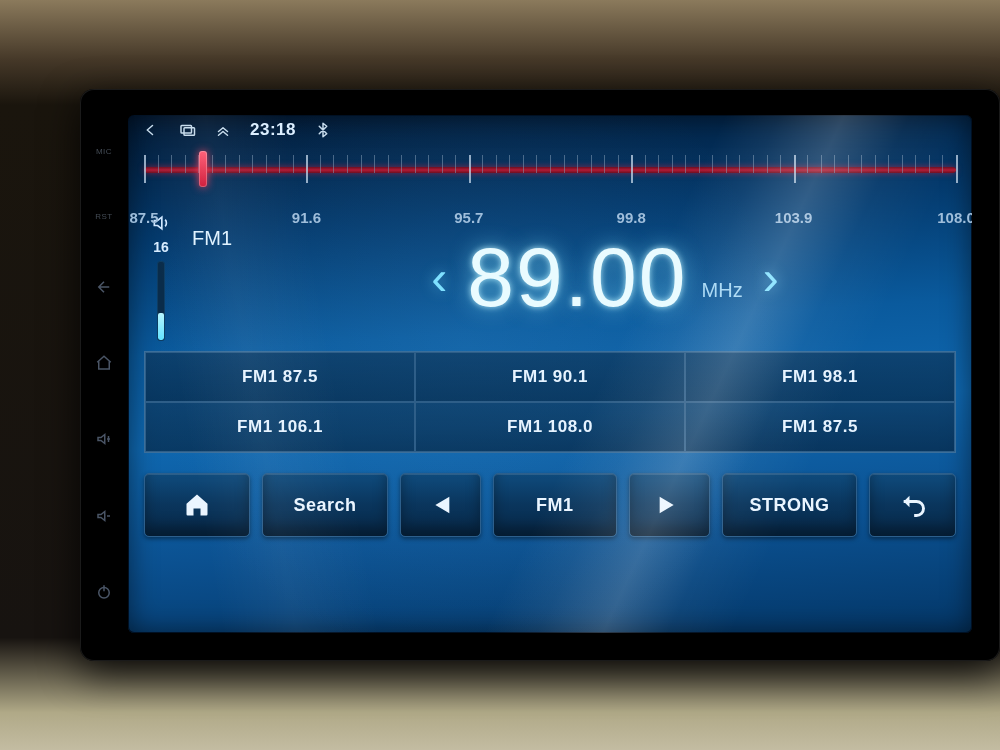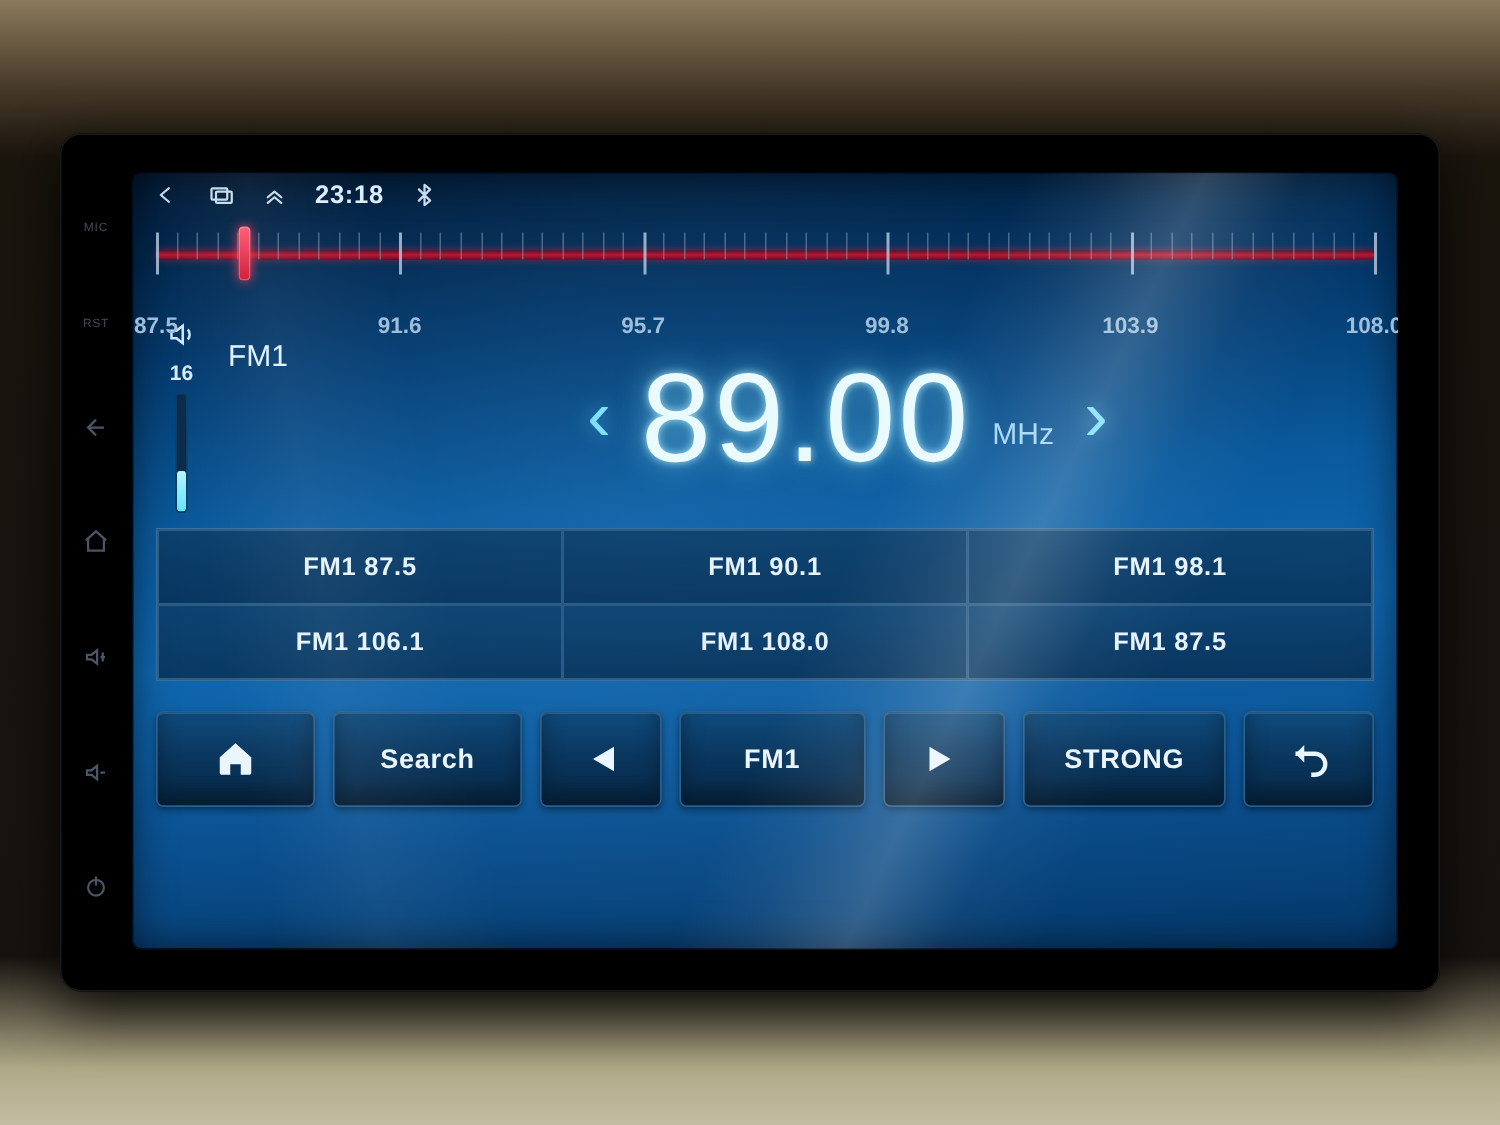--- a/index.html
+++ b/index.html
@@ -2,21 +2,21 @@
 <html><head>
 <meta charset="utf-8">
 <style>
   * { box-sizing: border-box; margin: 0; padding: 0; }
   html, body { width: 1000px; height: 750px; overflow: hidden; font-family: "Helvetica Neue", Arial, sans-serif; }
   body { background: #928873; display: flex; align-items: center; justify-content: center; }
 
   .scene {
     width: 1000px; height: 750px;
     background: linear-gradient(to bottom,#8b7a5c 0%,#453828 8%,#1a150d 14%,#171310 85%,#b0a987 95%,#c3bca2 100%);
-    position: relative; display:flex;align-items:center;justify-content:center;
+    position: relative; display:flex;align-items:center;justify-content:flex-end;
   }
 
   .device {
     width: 920px; height: 572px;
     background: #000;
     border-radius: 14px;
     box-shadow: 0 12px 38px rgba(0,0,0,.8), 0 0 0 1px #1a1a1a inset;
     padding: 26px 28px 28px 48px;
     position: relative;
   }

